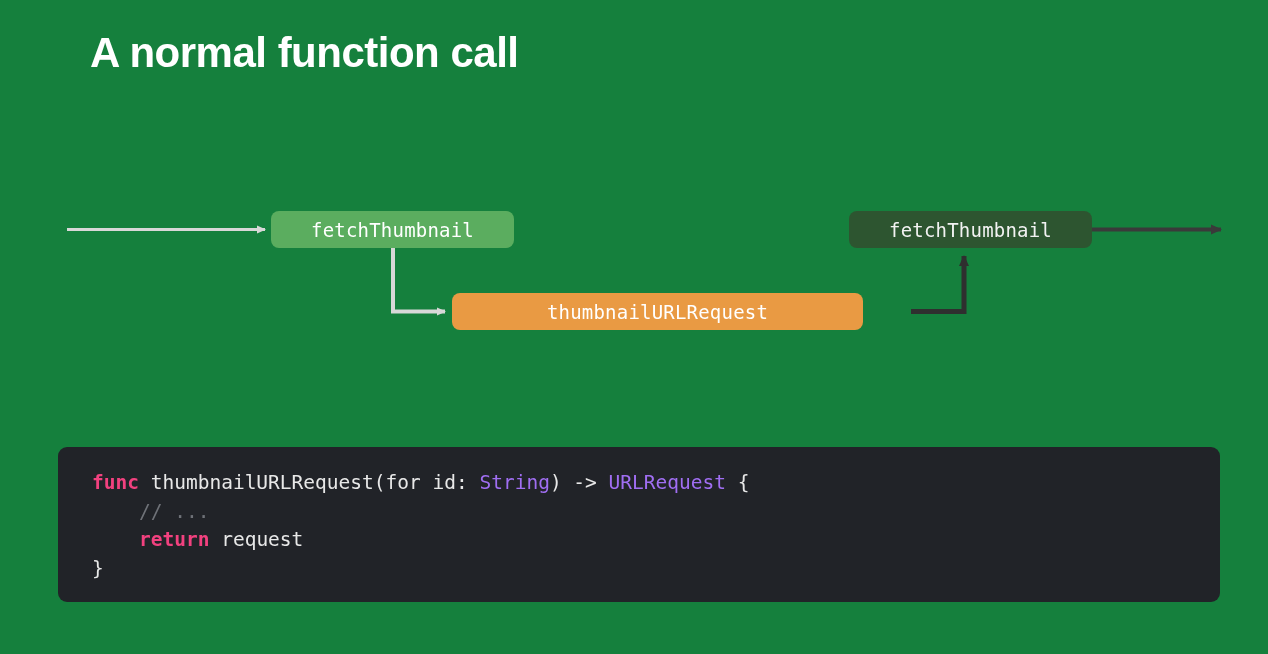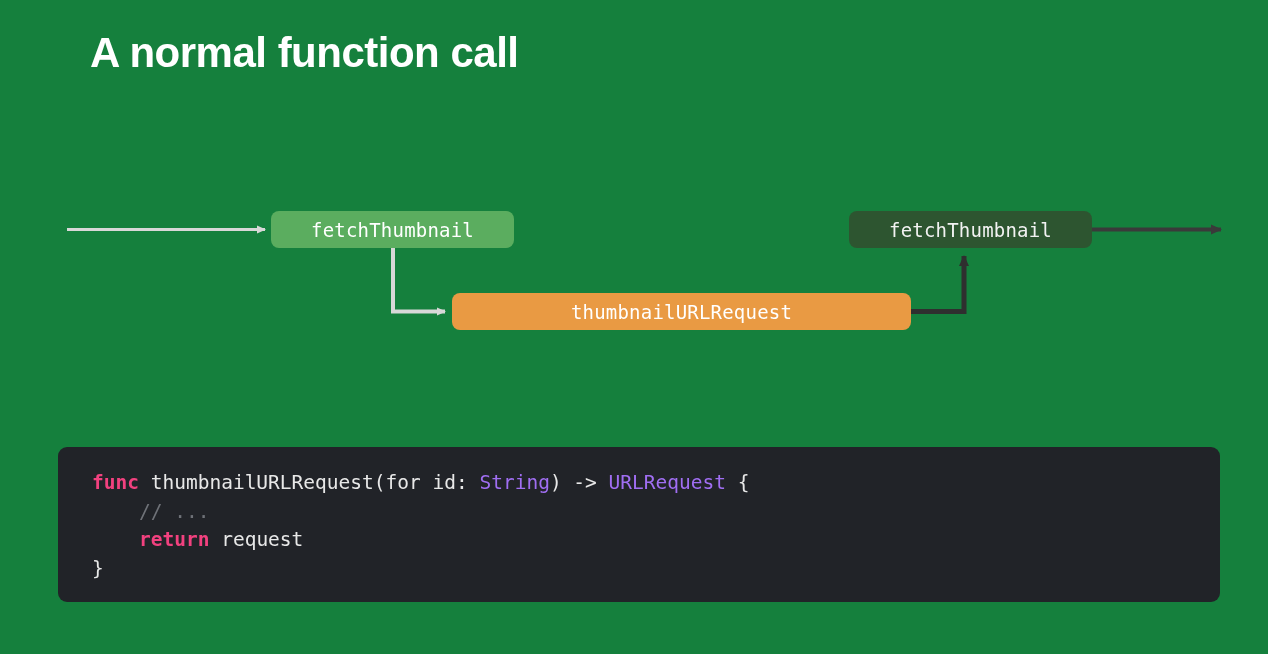--- a/index.html
+++ b/index.html
@@ -80,21 +80,21 @@
     top: 211px;
     width: 243px;
     height: 37px;
     background: #2d5530;
   }
   .node-fetch-resumed .node-label { color: #f2f2f2; }
 
   .node-url-request {
     left: 409px;
     top: 293px;
-    width: 459px;
+    width: 411px;
     height: 37px;
     background: #e99a43;
     justify-content: center;
   }
 
   
   #code-block {
     position: absolute;
     left: 58px;
     top: 447px;

